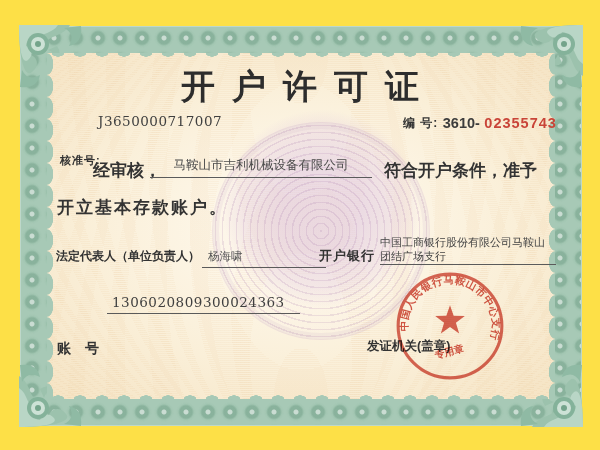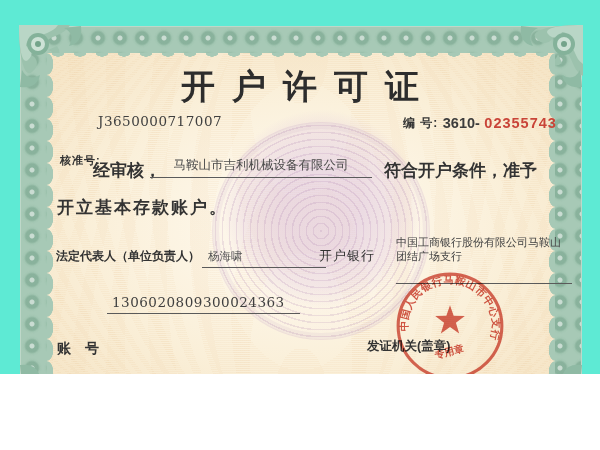--- a/index.html
+++ b/index.html
@@ -1,16 +1,16 @@
 <!DOCTYPE html>
 <html><head>
 <meta charset="utf-8">
 <style>
   html,body{margin:0;padding:0;background:#ffffff;}
-  .page{position:relative;width:600px;height:374px;background:#5eead4;overflow:hidden;
+  .page{position:relative;width:600px;height:450px;background:#fde047;overflow:hidden;
         font-family:"Liberation Sans",sans-serif;color:#333;}
 
   
   .cert-border{position:absolute;left:20px;top:26px;width:560px;height:398px;
     background-color:#a7c9b6;
     background-image:
       radial-gradient(circle at 11px 11px, rgba(255,255,255,.55) 2px, transparent 3px),
       radial-gradient(circle at 11px 11px, rgba(96,146,120,.42) 6px, rgba(150,190,168,.30) 8px, transparent 10px);
     background-size:22px 22px;
     border:1px solid #bed8c9;}
@@ -60,24 +60,24 @@
   .company{position:absolute;left:150px;top:157px;width:222px;text-align:center;
     font-family:"DejaVu Serif",serif;font-size:12.5px;color:#4a4a4a;
     border-bottom:1.5px solid #5a5a5a;padding-bottom:3px;}
   .review-suffix{position:absolute;left:384px;top:159px;font-size:17px;font-weight:700;}
   .review-line2{position:absolute;left:57px;top:196px;font-size:17px;font-weight:700;letter-spacing:2px;}
 
   .legal-label{position:absolute;left:56px;top:248px;font-size:12px;font-weight:700;}
   .legal-name{position:absolute;left:202px;top:249px;width:118px;
     font-family:"DejaVu Serif",serif;font-size:11.5px;color:#555;
     border-bottom:1.5px solid #5a5a5a;padding:0 0 3px 6px;}
-  .bank-label{position:absolute;left:319px;top:247px;font-size:13px;font-weight:400;letter-spacing:1px;}
+  .bank-label{position:absolute;left:319px;top:247px;font-size:13px;font-weight:700;letter-spacing:1px;}
   .bank-name{position:absolute;left:380px;top:236px;width:176px;
     font-family:"DejaVu Serif",serif;font-size:11px;line-height:14px;color:#444;
-    border-bottom:1.5px solid #5a5a5a;padding-bottom:19px;margin-left:16px;}
+    border-bottom:1.5px solid #5a5a5a;padding-bottom:0;}
 
   .account-label{position:absolute;left:57px;top:296px;font-size:14px;font-weight:700;margin-top:44px;}
   .account-number{position:absolute;left:107px;top:294px;width:188px;
     font-family:"DejaVu Serif",serif;font-size:13.5px;color:#3f3f3f;letter-spacing:.5px;
     border-bottom:1.5px solid #5a5a5a;padding:0 0 3px 5px;}
 
   .issuer{position:absolute;left:367px;top:338px;font-size:12.5px;font-weight:700;}
   .date{position:absolute;left:361px;top:363px;font-size:13px;font-weight:700;letter-spacing:.5px;}
 
   .seal{position:absolute;left:394px;top:270px;width:112px;height:112px;

